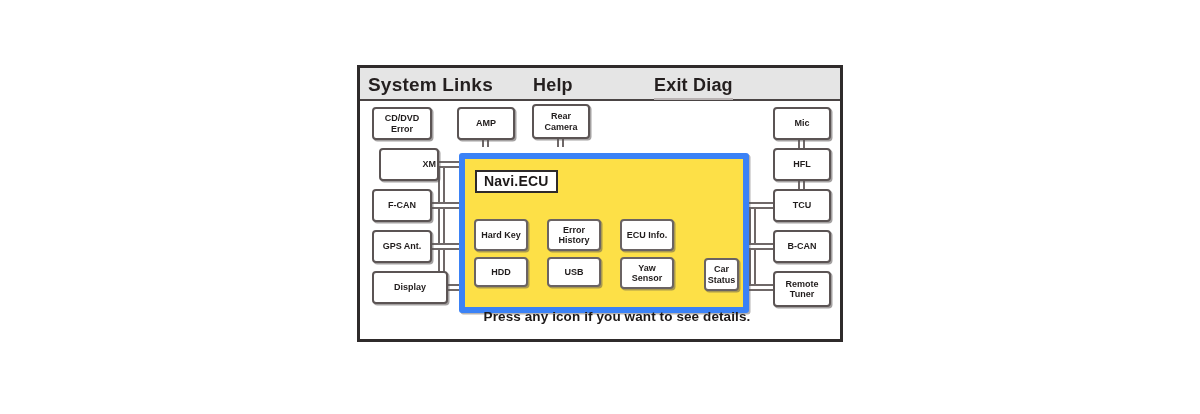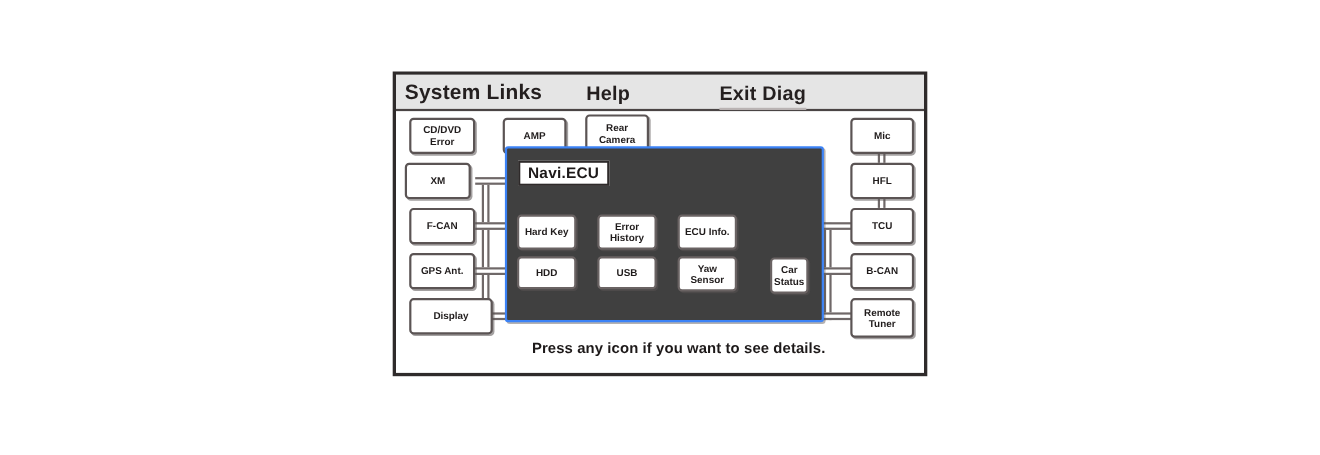--- a/index.html
+++ b/index.html
@@ -102,46 +102,46 @@
     font-size: 9px;
     font-weight: bold;
     color: #201c1c;
     line-height: 1.15;
     padding: 1px;
   }
   .node span { display: block; }
 
   
   #node-cddvd   { left: 12px;  top: 6px;   width: 60px; height: 33px; }
-  #node-xm      { left: 8px;  top: 47px;  width: 60px; height: 33px; }
+  #node-xm      { left: 19px;  top: 47px;  width: 60px; height: 33px; justify-content: flex-end; }
   #node-fcan    { left: 12px;  top: 88px;  width: 60px; height: 33px; }
   #node-gpsant  { left: 12px;  top: 129px; width: 60px; height: 33px; }
   #node-display { left: 12px;  top: 170px; width: 76px; height: 33px; }
 
   
   #node-amp        { left: 97px;  top: 6px; width: 58px; height: 33px; }
   #node-rearcamera { left: 172px; top: 3px; width: 58px; height: 35px; }
 
   
   #node-mic        { left: 413px; top: 6px;   width: 58px; height: 33px; }
   #node-hfl        { left: 413px; top: 47px;  width: 58px; height: 33px; }
   #node-tcu        { left: 413px; top: 88px;  width: 58px; height: 33px; }
   #node-bcan       { left: 413px; top: 129px; width: 58px; height: 33px; }
   #node-remotetuner{ left: 413px; top: 170px; width: 58px; height: 36px; }
 
   
   #navi-ecu-panel {
     position: absolute;
     left: 99px;
-    top: 32px;
+    top: 52px;
     width: 290px;
     height: 160px;
     box-sizing: border-box;
-    background: #404040;
-    border: 2px solid #3b82f6;
+    background: #fde047;
+    border: 6px solid #3b82f6;
     border-radius: 3px;
     box-shadow: 1.5px 1.5px 0 rgba(90,84,84,0.45);
   }
   #navi-ecu-label {
     position: absolute;
     left: 10px;
     top: 11px;
     padding: 1px 7px 2px 7px;
     box-sizing: border-box;
     border: 2px solid #2e2a2a;

